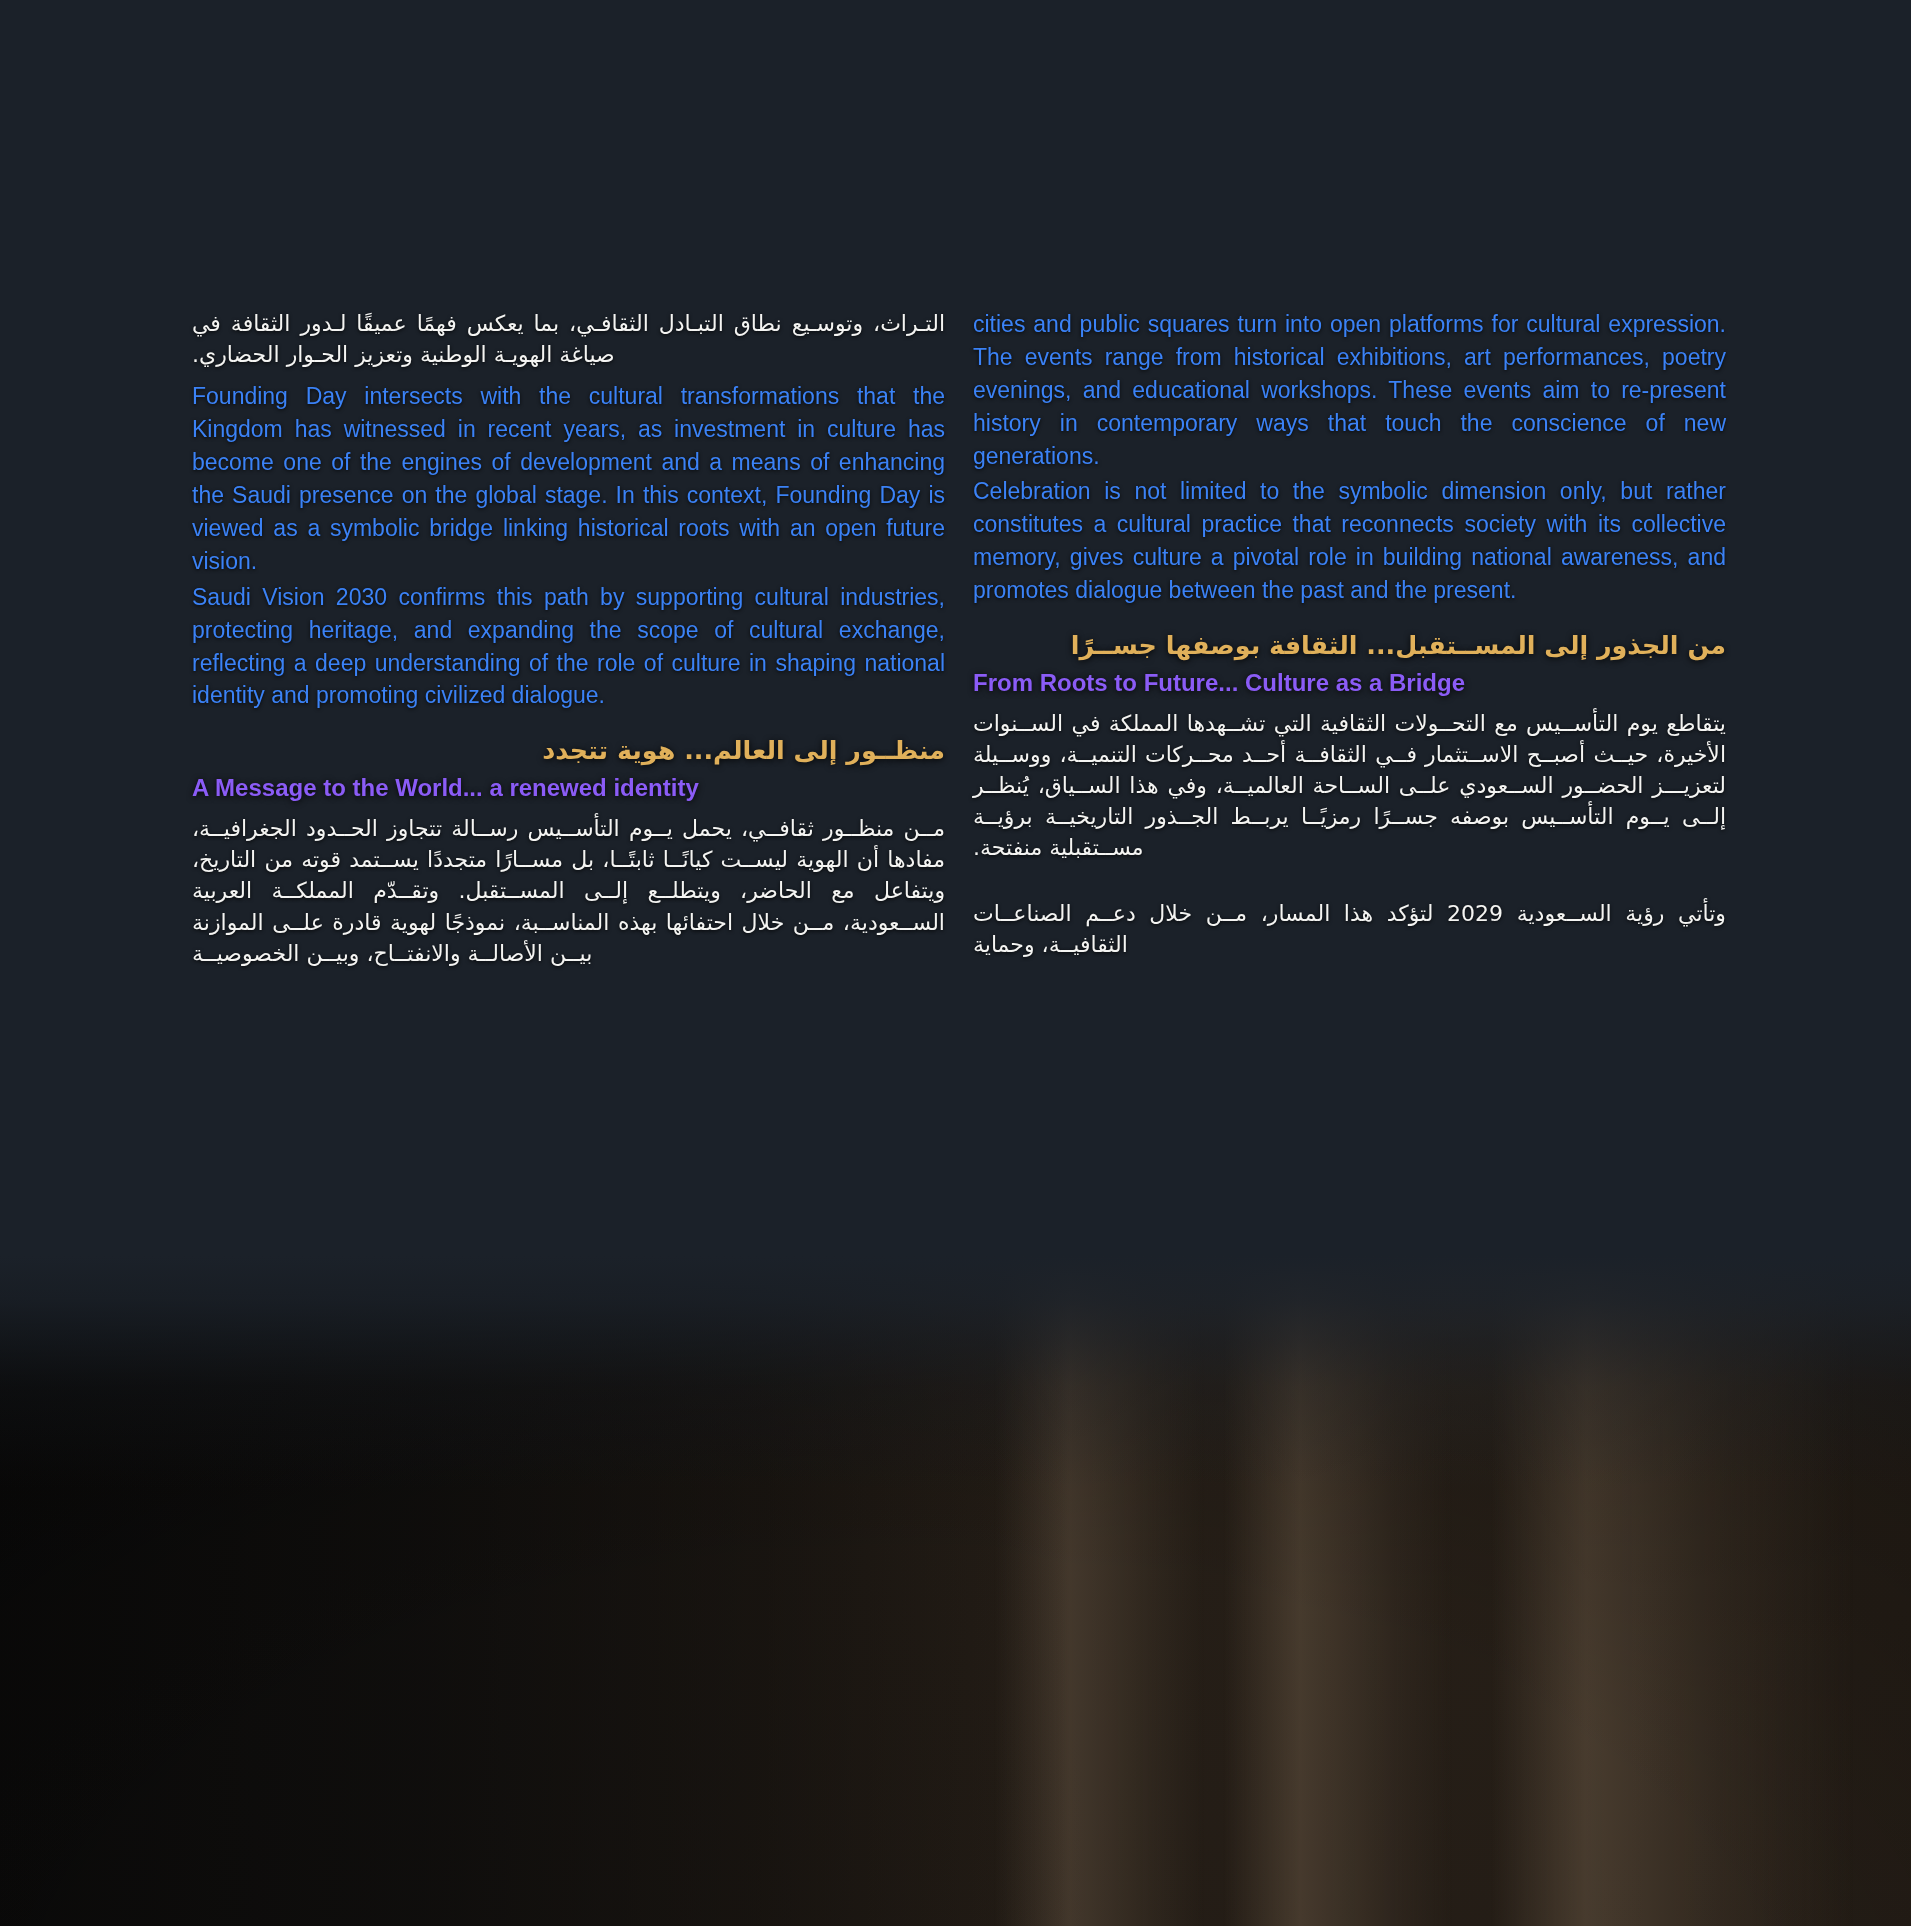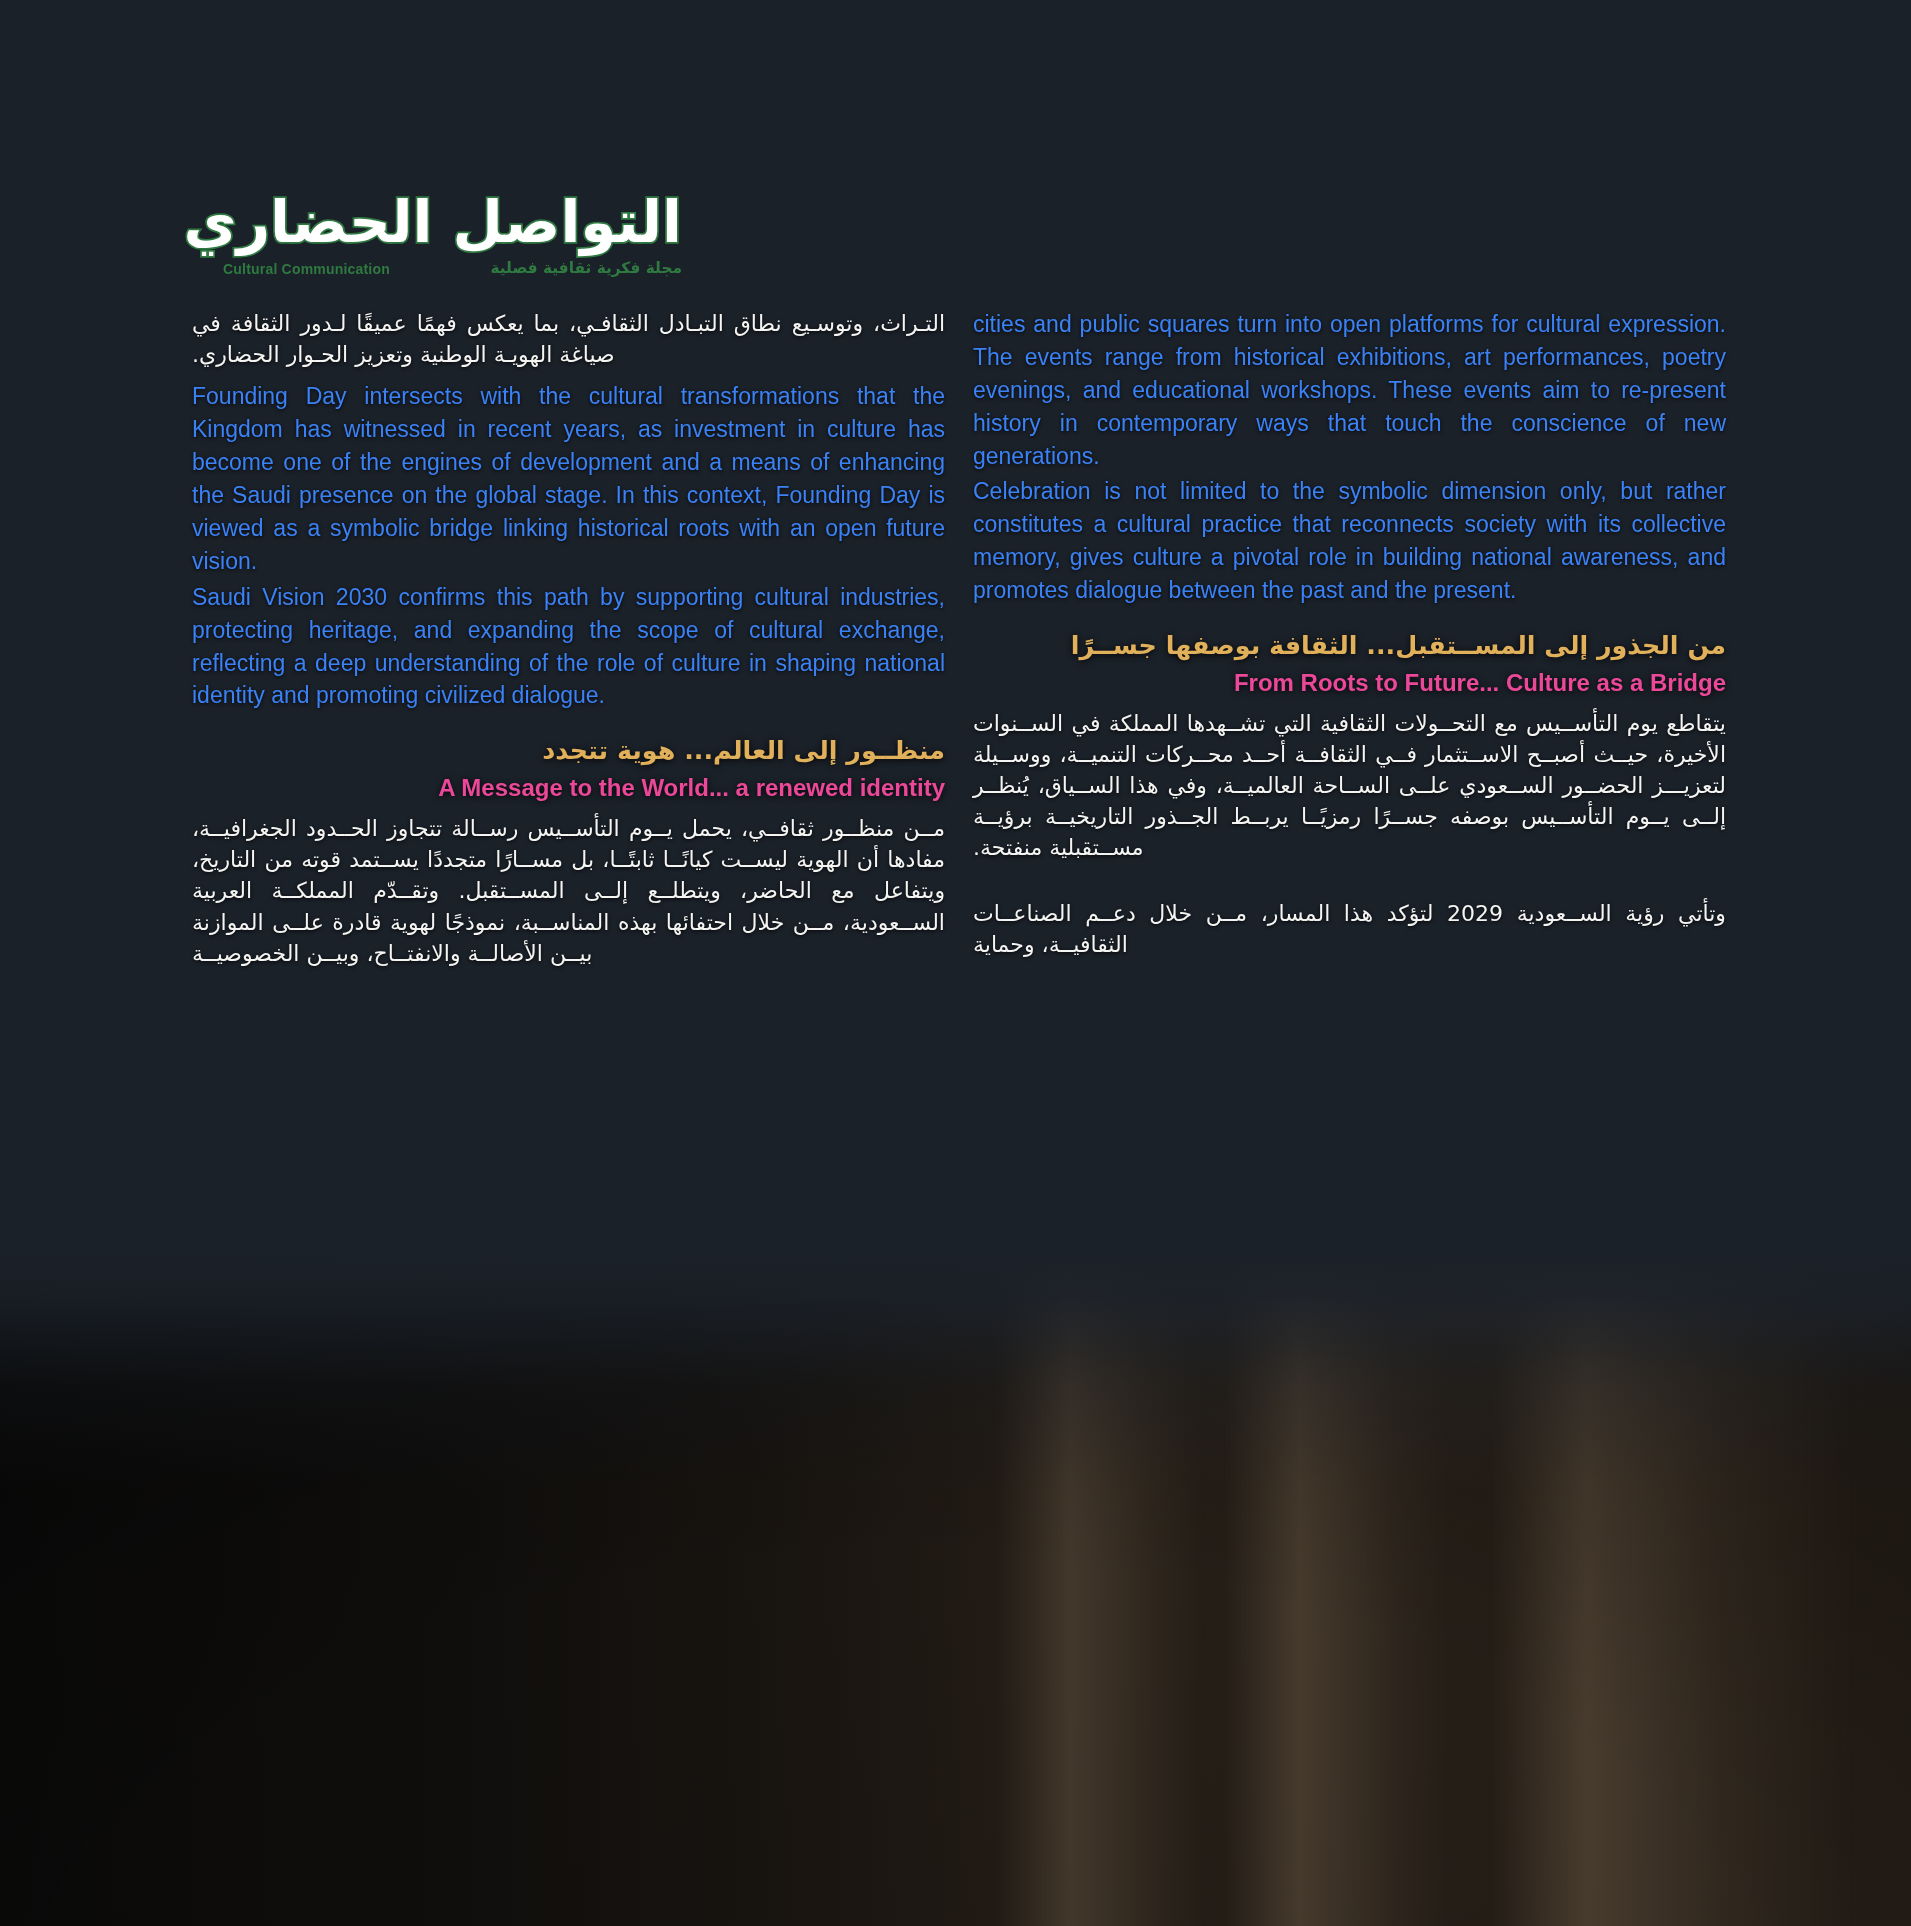--- a/index.html
+++ b/index.html
@@ -166,26 +166,26 @@
     font-family: "DejaVu Sans", "Liberation Sans", sans-serif;
     font-size: 25.4px;
     font-weight: 700;
     line-height: 1.34;
     color: #e0b05a;
     margin: 21px 0 3.9px 0;
     text-shadow: 0 1.2px 6.2px rgba(0,0,0,0.9);
   }
   .h-en {
     direction: ltr;
-    text-align: right;
+    text-align: left;
     font-family: "Liberation Sans", "DejaVu Sans", sans-serif;
     font-size: 24px;
     font-weight: 700;
     line-height: 1.38;
-    color: #ec4899;
+    color: #8b5cf6;
     margin: 1.5px 0 8.5px 0;
     text-shadow: 0 1.2px 6.2px rgba(0,0,0,0.9);
   }
 
   .spacer-lg { height: 24px; }
 </style>
 </head>
 <body>
 
 <div class="page">
@@ -193,25 +193,20 @@
   <div class="bg-photo">
     <div class="layer bg-base"></div>
     <div class="layer bg-arch"></div>
     <div class="layer bg-crowd"></div>
     <div class="layer bg-leftdark"></div>
     <div class="layer bg-vignette"></div>
   </div>
 
   <div class="content">
 
-    <div class="masthead">
-      <div class="masthead-wordmark">التواصل الحضاري</div>
-      <div class="masthead-sub-en">Cultural Communication</div>
-      <div class="masthead-sub-ar">مجلة فكرية ثقافية فصلية</div>
-    </div>
 
     <div class="col col-left">
 
       <p class="p-ar">التـراث، وتوسـيع نطاق التبـادل الثقافـي، بما يعكس فهمًا عميقًا لـدور الثقافة في صياغة الهويـة الوطنية وتعزيز الحـوار الحضاري.</p>
 
       <p class="p-en">Founding Day intersects with the cultural transformations that the Kingdom has witnessed in recent years, as investment in culture has become one of the engines of development and a means of enhancing the Saudi presence on the global stage. In this context, Founding Day is viewed as a symbolic bridge linking historical roots with an open future vision.</p>
 
       <p class="p-en">Saudi Vision 2030 confirms this path by supporting cultural industries, protecting heritage, and expanding the scope of cultural exchange, reflecting a deep understanding of the role of culture in shaping national identity and promoting civilized dialogue.</p>
 
       <h2 class="h-ar">منظــور إلى العالم... هوية تتجدد</h2>

